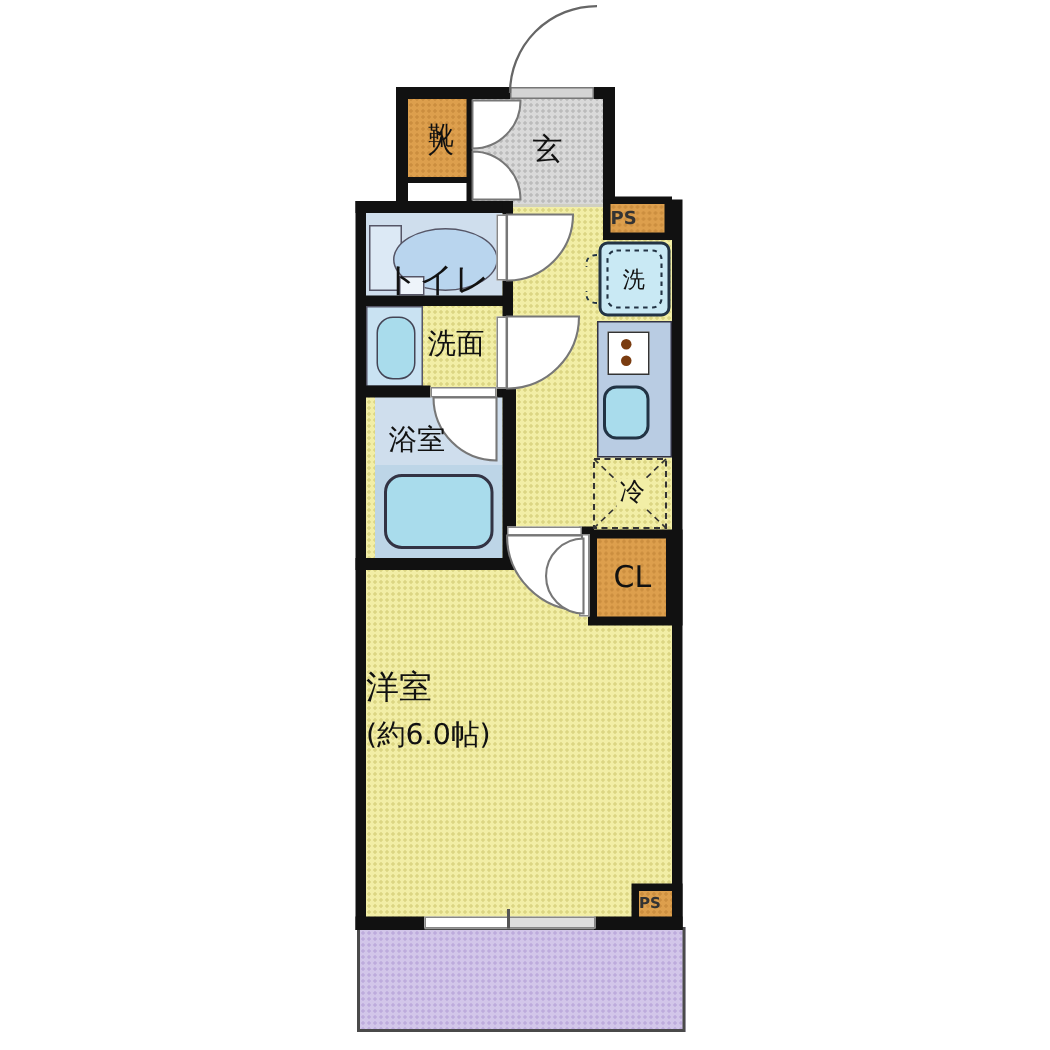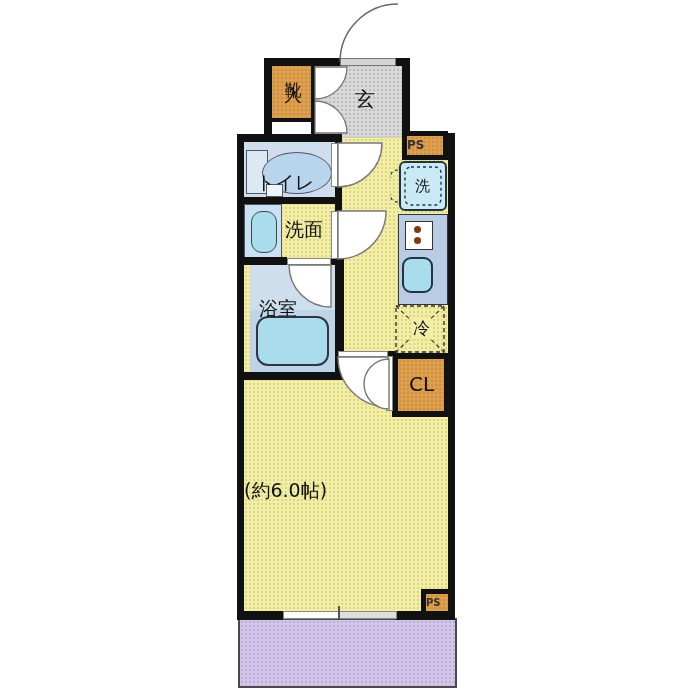--- a/index.html
+++ b/index.html
@@ -110,23 +110,24 @@
     <path d="M398,170 q-8,0 -7,8 M398,202 q-8,0 -7,-8" fill="none" stroke="#234" stroke-width="1.2" stroke-dasharray="3,3"></path>
 
     <g>
       <rect x="396" y="306" width="48" height="46" fill="none" stroke="#333" stroke-width="1.4" stroke-dasharray="4,3"></rect>
       <path d="M396,306 L444,352 M444,306 L396,352" fill="none" stroke="#333" stroke-width="1.1" stroke-dasharray="4,3"></path>
     </g>
   </svg>
 
   <div class="lbl" style="left:355px;top:88px;font-size:20px;">玄</div>
   <div class="lbl" style="left:283px;top:68px;font-size:17px;writing-mode:vertical-rl;letter-spacing:4px;">靴入</div>
-  <div class="lbl ctr" style="left:256px;top:174px;width:80px;font-size:19px;font-family:Liberation Mono, monospace;">トイレ</div>
+  <div class="lbl ctr" style="left:256px;top:174px;width:80px;font-size:23px;">トイレ</div>
   <div class="lbl" style="left:285px;top:219px;font-size:19px;">洗面</div>
-  <div class="lbl" style="left:259px;top:283px;font-size:19px;margin-top:15px;">浴室</div>
+  <div class="lbl" style="left:259px;top:283px;font-size:19px;">浴室</div>
   <div class="lbl" style="left:415px;top:178px;font-size:15px;">洗</div>
   <div class="lbl" style="left:411px;top:319px;font-size:17px;background:#f2eea6;padding:0 2px;">冷</div>
   <div class="lbl" style="left:409px;top:373px;font-size:20px;">CL</div>
   <div class="lbl ctr" style="left:407px;top:139px;width:36px;font-size:12px;font-weight:bold;color:#333;">PS</div>
   <div class="lbl ctr" style="left:426px;top:597px;width:23px;font-size:10px;font-weight:bold;color:#333;">PS</div>
+  <div class="lbl ctr" style="left:244px;top:446px;width:204px;font-size:22px;">洋室</div>
   <div class="lbl ctr" style="left:244px;top:480px;width:204px;font-size:19px;">(約6.0帖)</div>
 
 </div>
 
 </body></html>

